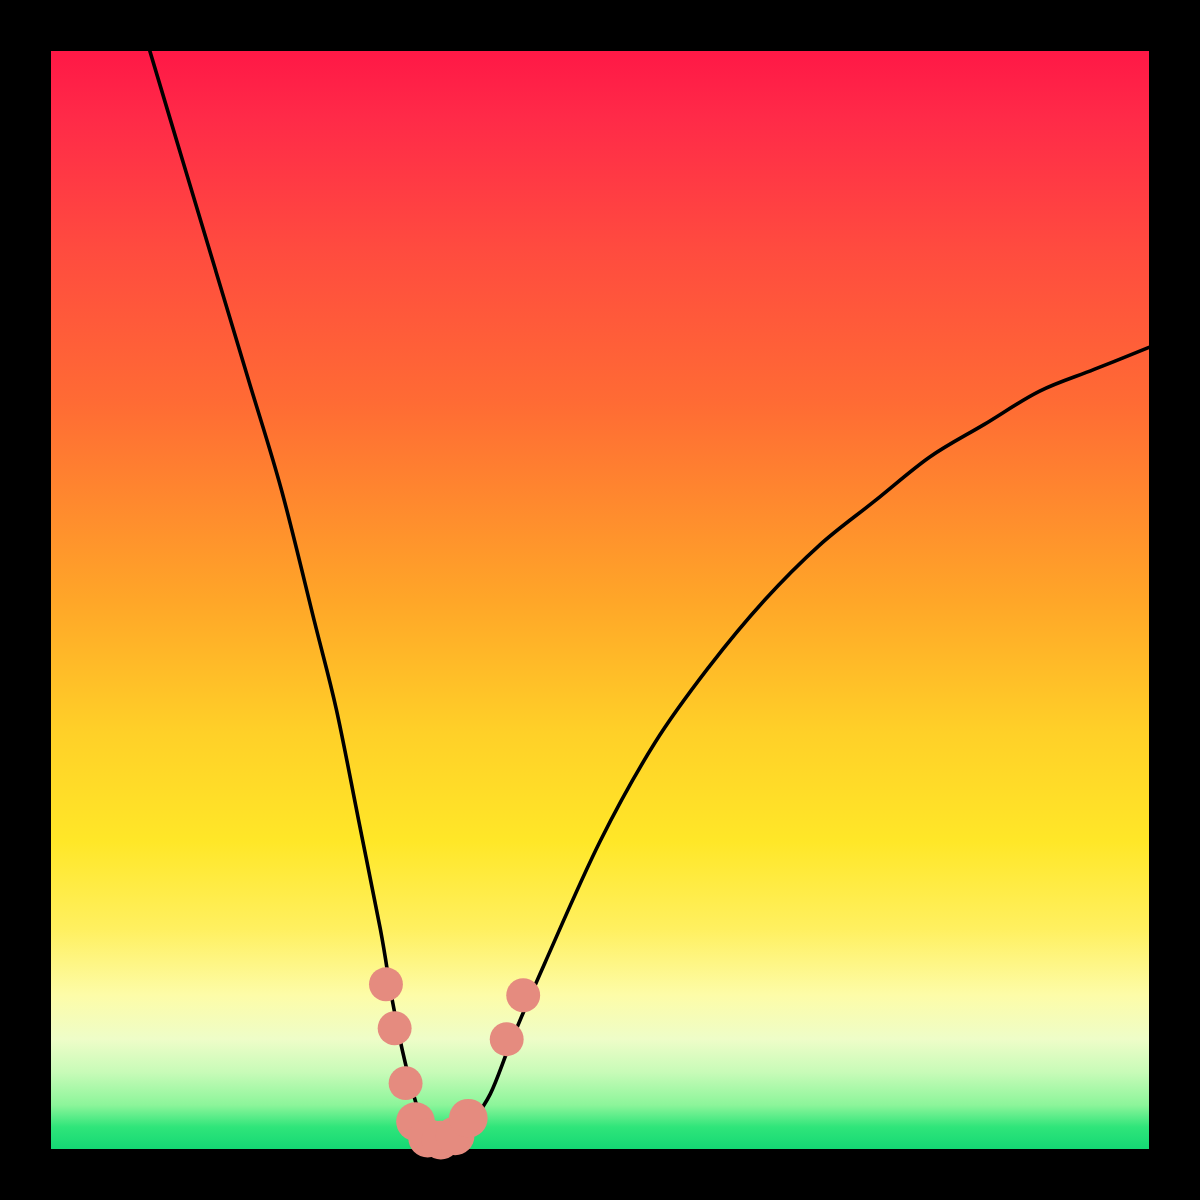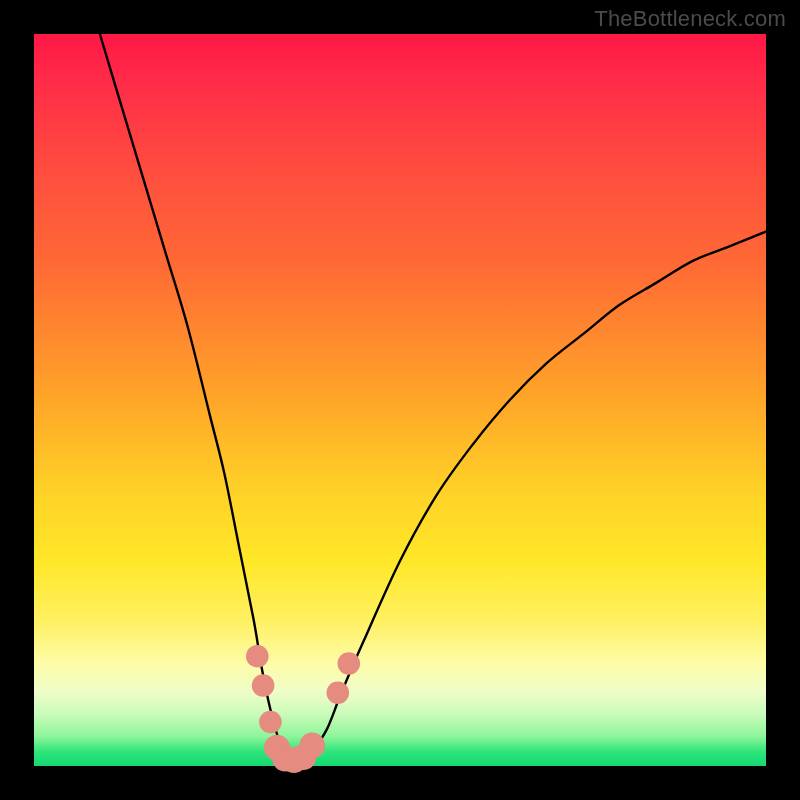--- a/index.html
+++ b/index.html
@@ -61,21 +61,20 @@
     width: 732px;
     height: 732px;
     overflow: visible;
   }
 </style>
 </head>
 <body>
 
 <div class="frame">
 
-  <div class="watermark">TheBottleneck.com</div>
 
   <div class="plot-area">
     <svg class="curve" viewBox="0 0 732 732" preserveAspectRatio="none">
       <path id="curve-path" fill="none" stroke="#000000" stroke-width="2.4" stroke-linecap="round" stroke-linejoin="round" d="M 65.9 0.0 C 69.5 12.2, 80.5 48.8, 87.8 73.2 C 95.2 97.6, 102.5 122.0, 109.8 146.4 C 117.1 170.8, 124.4 195.2, 131.8 219.6 C 139.1 244.0, 146.4 266.0, 153.7 292.8 C 161.0 319.6, 169.6 356.2, 175.7 380.6 C 181.8 405.0, 185.4 417.2, 190.3 439.2 C 195.2 461.2, 200.1 488.0, 205.0 512.4 C 209.8 536.8, 215.9 566.1, 219.6 585.6 C 223.3 605.1, 224.5 616.1, 226.9 629.5 C 229.4 642.9, 231.8 655.1, 234.2 666.1 C 236.7 677.1, 239.1 686.9, 241.6 695.4 C 244.0 703.9, 246.4 712.5, 248.9 717.4 C 251.3 722.2, 253.8 723.5, 256.2 724.7 C 258.6 725.9, 261.1 724.7, 263.5 724.7 C 266.0 724.7, 268.4 725.9, 270.8 724.7 C 273.3 723.5, 274.5 722.2, 278.2 717.4 C 281.8 712.5, 287.9 705.2, 292.8 695.4 C 297.7 685.6, 301.3 673.4, 307.4 658.8 C 313.5 644.2, 319.6 629.5, 329.4 607.6 C 339.2 585.6, 353.8 551.4, 366.0 527.0 C 378.2 502.6, 390.4 480.7, 402.6 461.2 C 414.8 441.6, 427.0 425.8, 439.2 409.9 C 451.4 394.1, 463.6 379.4, 475.8 366.0 C 488.0 352.6, 500.2 340.4, 512.4 329.4 C 524.6 318.4, 536.8 309.9, 549.0 300.1 C 561.2 290.4, 573.4 279.4, 585.6 270.8 C 597.8 262.3, 610.0 256.2, 622.2 248.9 C 634.4 241.6, 646.6 233.0, 658.8 226.9 C 671.0 220.8, 683.2 217.2, 695.4 212.3 C 707.6 207.4, 725.9 200.1, 732.0 197.6"></path>
       <g id="marker-group">
           <circle cx="223.3" cy="622.2" r="11.3" fill="#e58b7f"></circle>
           <circle cx="229.1" cy="651.5" r="11.3" fill="#e58b7f"></circle>
           <circle cx="236.4" cy="688.1" r="11.3" fill="#e58b7f"></circle>
           <circle cx="243.0" cy="713.7" r="12.9" fill="#e58b7f"></circle>
           <circle cx="251.1" cy="724.7" r="12.9" fill="#e58b7f"></circle>

